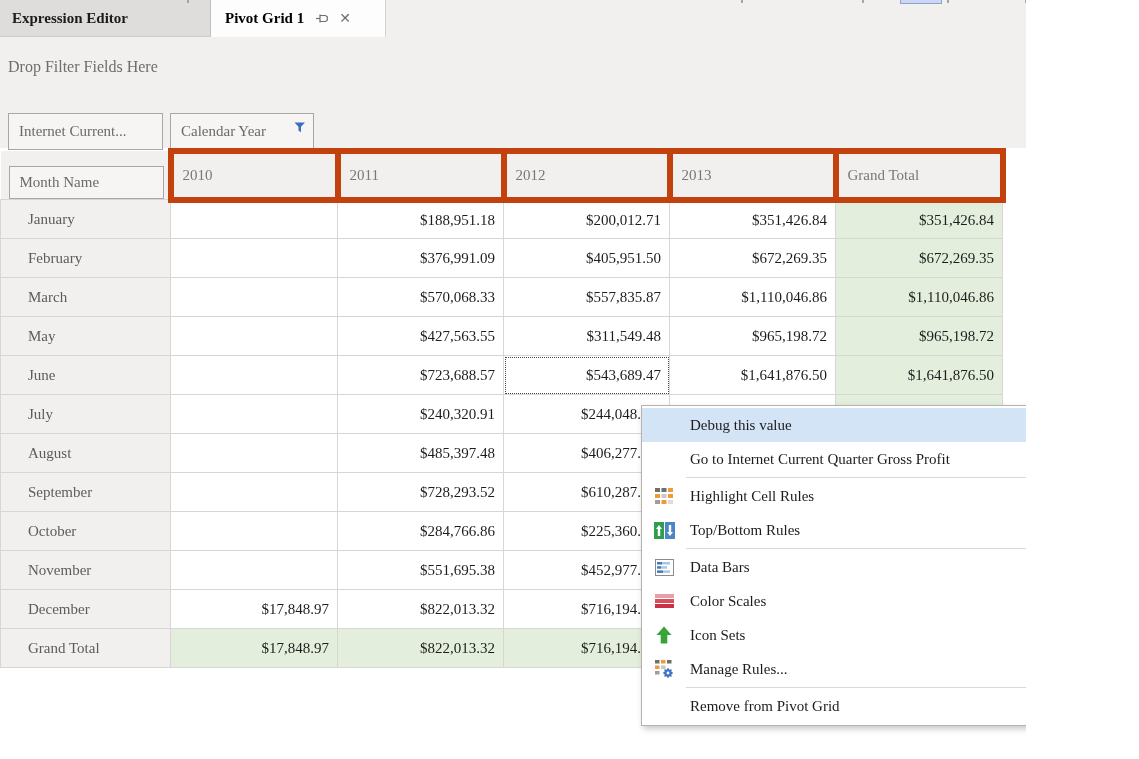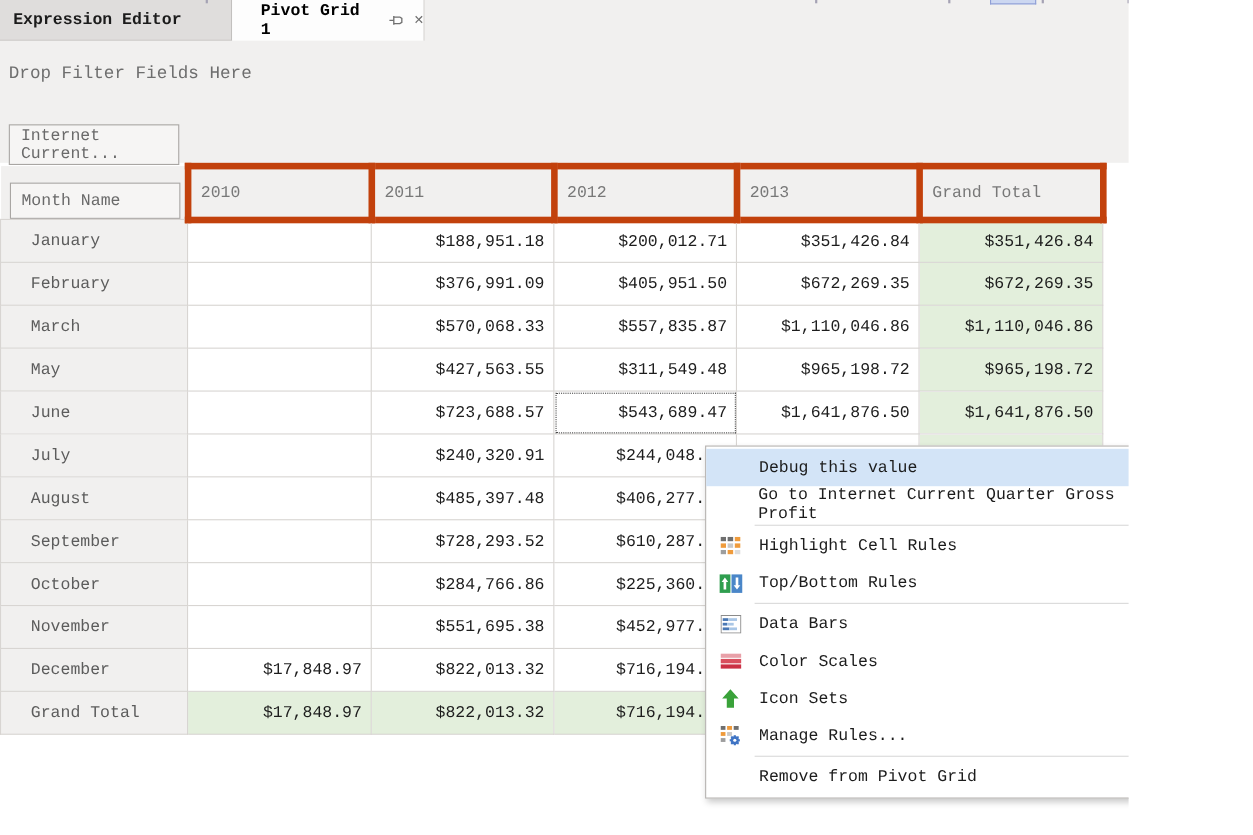--- a/index.html
+++ b/index.html
@@ -1,27 +1,27 @@
 <!DOCTYPE html>
 <html><head>
 <meta charset="utf-8">
 <style>
   html,body{margin:0;padding:0;}
   body{background:#fff;}
   .stage{position:relative;width:1026px;height:759px;background:#ffffff;overflow:hidden;
-         font-family:Liberation Mono, monospace;-webkit-font-smoothing:antialiased;}
+         font-family:Liberation Serif, serif;-webkit-font-smoothing:antialiased;}
 
   
   .top-area{position:absolute;left:0;top:0;width:1139px;height:148px;background:#f1f0ef;}
   .tabbar{position:absolute;left:0;top:0;width:1139px;height:37px;}
   .tab{position:absolute;top:0;height:37px;display:flex;align-items:center;
        font-weight:bold;font-size:15px;box-sizing:border-box;}
   .tab.inactive{left:0;width:211px;background:#dfdddc;color:#1b1b1b;padding-left:12px;
        border-right:1px solid #c2c0be;border-bottom:1px solid #cfccca;}
-  .tab.active{left:211px;width:175px;background:#fdfdfd;color:#000;padding-left:26px;
+  .tab.active{left:211px;width:175px;background:#fdfdfd;color:#000;padding-left:14px;
        border-right:1px solid #d4d2d0;}
   .pin{margin-left:11px;display:flex;align-items:center;cursor:pointer;}
   .close{margin-left:9px;color:#6f6f6f;font-size:14px;font-weight:normal;cursor:pointer;}
 
   .drop-text{position:absolute;left:8px;top:58px;font-size:16px;color:#6e6e6e;}
   .field-btn{background:#f6f5f4;border:1px solid #a9a6a3;color:#6a6a6a;font-size:15px;
        display:flex;align-items:center;padding-left:10px;box-sizing:border-box;margin-top:15px;}
   .btn1{position:absolute;left:8px;top:98px;width:155px;height:37px;}
   .btn2{position:absolute;left:170px;top:98px;width:144px;height:37px;}
   .funnel{position:absolute;right:7px;top:6px;}
@@ -79,20 +79,28 @@
           </svg>
         </span>
         <span class="close">✕</span>
       </div>
     </div>
 
     <div class="drop-text">Drop Filter Fields Here</div>
 
     <div class="field-btn btn1">
       <span>Internet Current...</span>
+    </div>
+    <div class="field-btn btn2">
+      <span>Calendar Year</span>
+      <span class="funnel">
+        <svg width="12" height="11" viewBox="0 0 12 11">
+          <path d="M0.5 0.5 H11 L7 4.8 V10.2 L4.5 8.6 V4.8 Z" fill="#3a6fc0"></path>
+        </svg>
+      </span>
     </div>
   </div>
 
   <div class="artifact-tick" style="left:187px"></div>
   <div class="artifact-tick" style="left:741px"></div>
   <div class="artifact-tick" style="left:862px"></div>
   <div class="artifact-blue"></div>
   <div class="artifact-tick" style="left:947px"></div>
   <div class="artifact-tick" style="left:1025px"></div>
 

